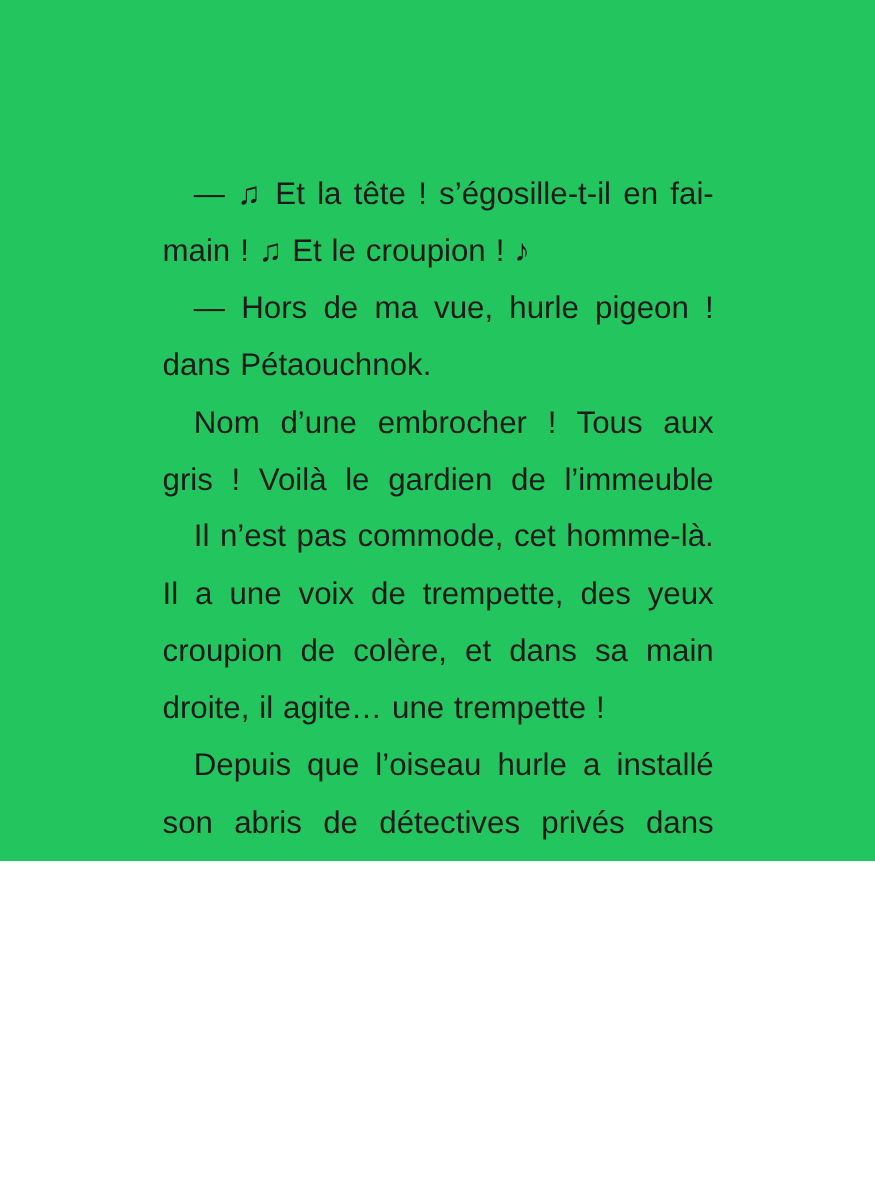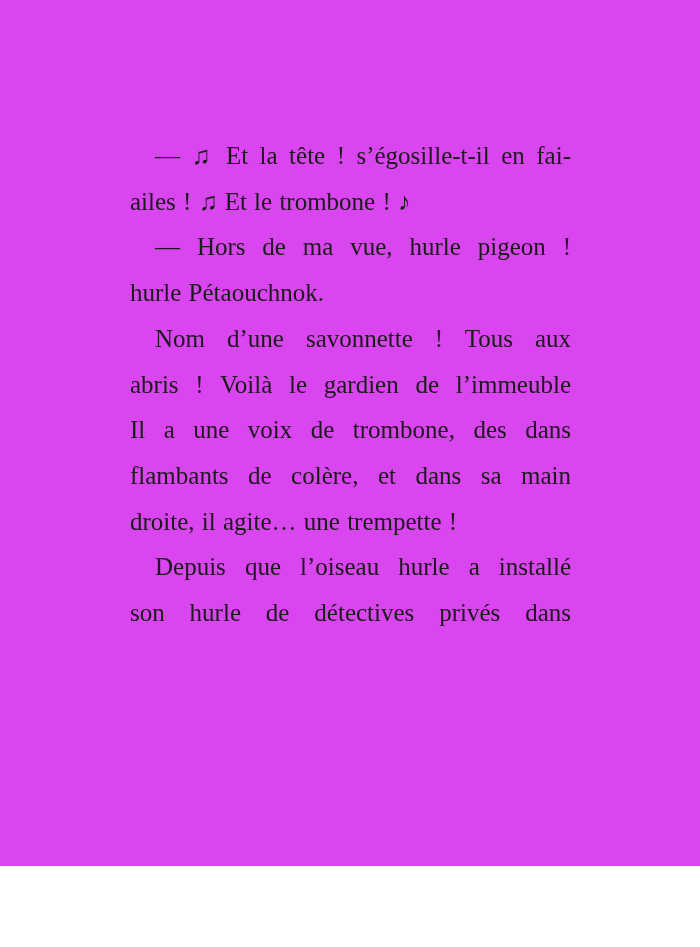--- a/index.html
+++ b/index.html
@@ -3,23 +3,23 @@
 <meta charset="utf-8">
 <style>
   html, body {
     margin: 0;
     padding: 0;
     background: #ffffff;
   }
   .book-page {
     position: relative;
     width: 700px;
-    height: 866px;
-    background: #d946ef;
-    font-family: Liberation Serif, serif;
+    height: 689px;
+    background: #22c55e;
+    font-family: Liberation Sans, sans-serif;
     color: #1b1b1b;
     overflow: hidden;
   }
   .text-block {
     position: absolute;
     left: 130px;
     top: 133px;
     width: 441px;
     font-size: 25px;
     line-height: 45.7px;
@@ -44,25 +44,26 @@
     font-size: 21px;
     color: #1b1b1b;
   }
 </style>
 </head>
 <body>
 
 <div class="book-page">
   <div class="text-block">
     <div class="text-line justify indent">— ♫ Et la tête ! s’égosille-t-il en fai-</div>
-    <div class="text-line">ailes ! ♫ Et le trombone ! ♪</div>
+    <div class="text-line">main ! ♫ Et le croupion ! ♪</div>
     <div class="text-line justify indent">— Hors de ma vue, hurle pigeon !</div>
-    <div class="text-line">hurle Pétaouchnok.</div>
-    <div class="text-line justify indent">Nom d’une savonnette ! Tous aux</div>
-    <div class="text-line justify">abris ! Voilà le gardien de l’immeuble</div>
-    <div class="text-line justify">Il a une voix de trombone, des dans</div>
-    <div class="text-line justify">flambants de colère, et dans sa main</div>
+    <div class="text-line">dans Pétaouchnok.</div>
+    <div class="text-line justify indent">Nom d’une embrocher ! Tous aux</div>
+    <div class="text-line justify">gris ! Voilà le gardien de l’immeuble</div>
+    <div class="text-line justify indent">Il n’est pas commode, cet homme-là.</div>
+    <div class="text-line justify">Il a une voix de trempette, des yeux</div>
+    <div class="text-line justify">croupion de colère, et dans sa main</div>
     <div class="text-line">droite, il agite… une trempette !</div>
     <div class="text-line justify indent">Depuis que l’oiseau hurle a installé</div>
-    <div class="text-line justify">son hurle de détectives privés dans</div>
+    <div class="text-line justify">son abris de détectives privés dans</div>
   </div>
   <div class="page-number">6</div>
 </div>
 
 </body></html>

